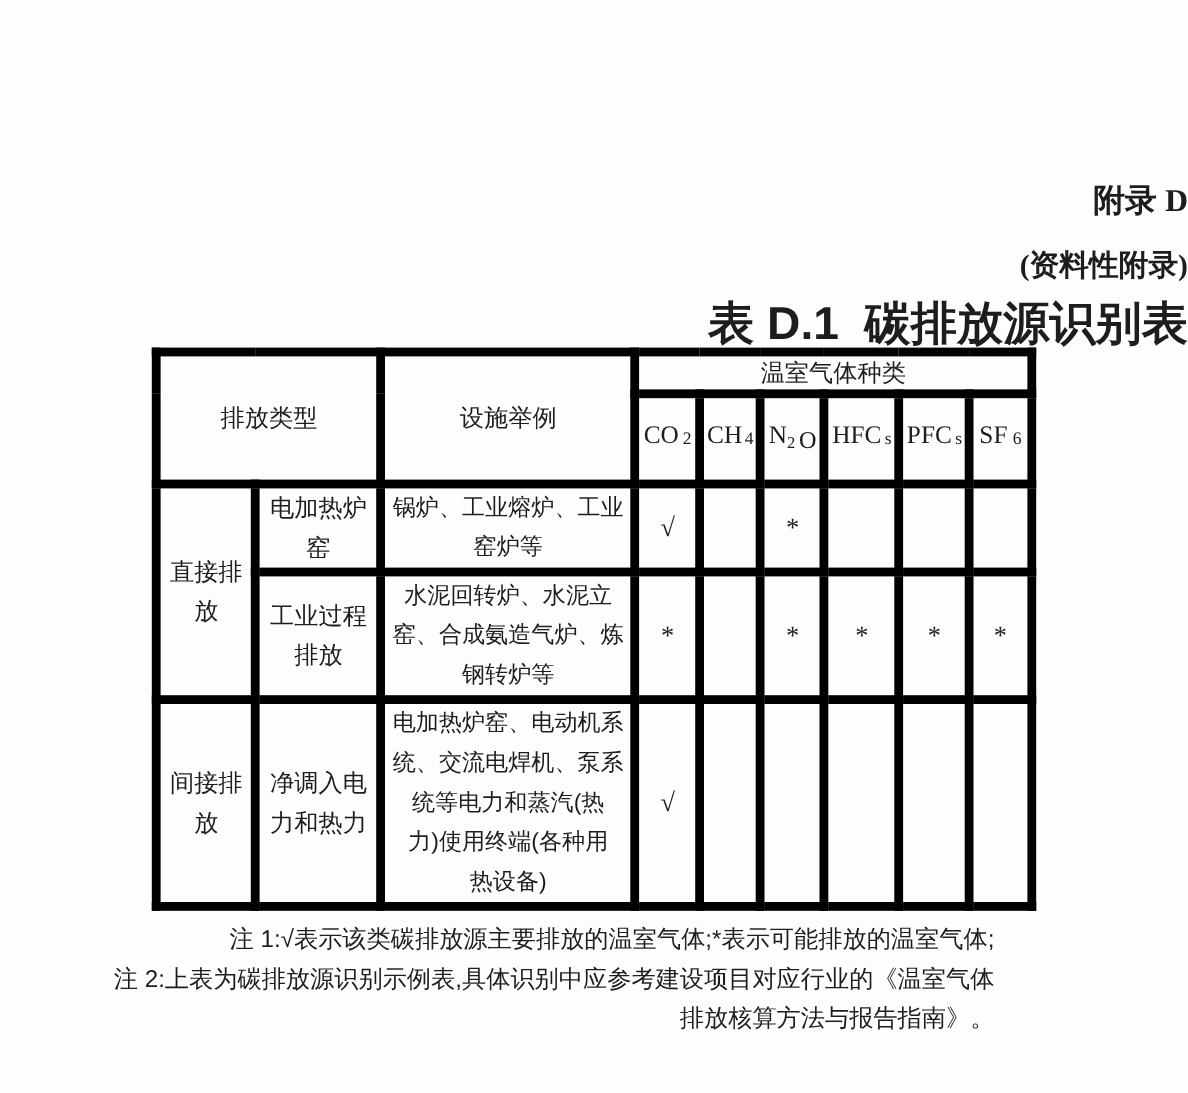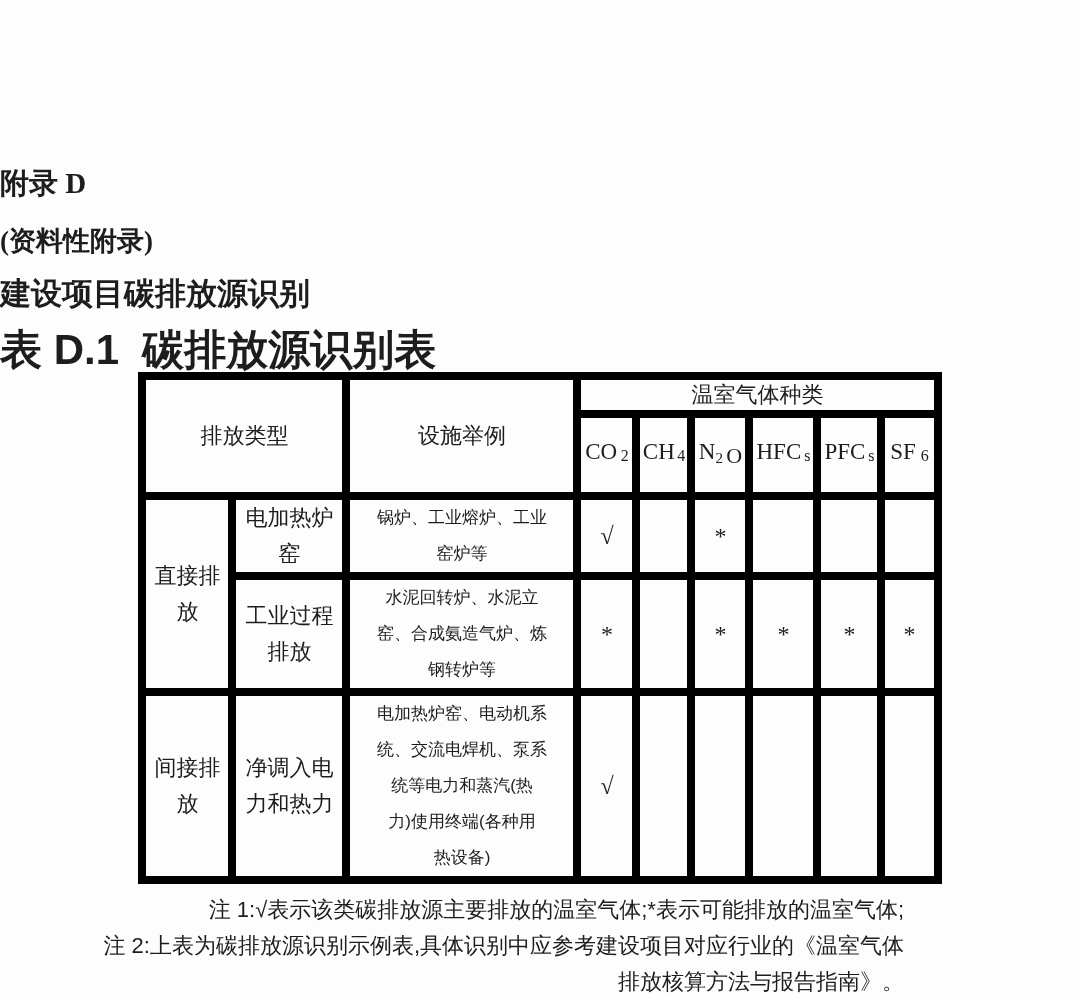--- a/index.html
+++ b/index.html
@@ -13,21 +13,21 @@
     font-family: "Liberation Sans", sans-serif;
     color: #1d1d1d;
     overflow: hidden;
   }
   .page {
     width: 1080px;
     height: 994px;
     padding-top: 166px;
     box-sizing: border-box;
   }
-  .titles { text-align: left; }
+  .titles { text-align: right; }
   .title-line { white-space: pre-wrap; }
   .title-appendix {
     font-family: "Liberation Serif", serif;
     font-size: 29px;
     font-weight: 700;
     line-height: 34px;
     margin-bottom: 24px;
   }
   .title-type {
     font-family: "Liberation Serif", serif;
@@ -65,21 +65,21 @@
   .hr2 { height: 74px; }
   .br1 { height: 73px; }
   .br2 { height: 109px; }
   .br3 { height: 182px; }
   .cell-cn {
     font-size: 22px;
     line-height: 36px;
     white-space: pre-line;
   }
   .cell-examples {
-    font-size: 17px;
+    font-size: 21px;
     line-height: 36px;
     white-space: pre-line;
   }
   .ghg-group { font-size: 22px; }
   .gas-cell-inner {
     height: 74px;
     display: flex;
     justify-content: space-evenly;
     align-items: center;
     font-family: "Liberation Serif", serif;
@@ -103,21 +103,20 @@
   .note-line { margin: 0; }
 </style>
 </head>
 <body>
 
 <div class="page">
 
   <div class="titles">
     <div class="title-line title-appendix">附录 D</div>
     <div class="title-line title-type">(资料性附录)</div>
-    <div class="title-line title-subject">建设项目碳排放源识别</div>
     <div class="title-line title-caption">表 D.1  碳排放源识别表</div>
   </div>
 
   <table class="d1">
     <colgroup>
       <col style="width:90px">
         <col style="width:114px">
         <col style="width:231px">
       <col style="width:59px">
         <col style="width:55px">

